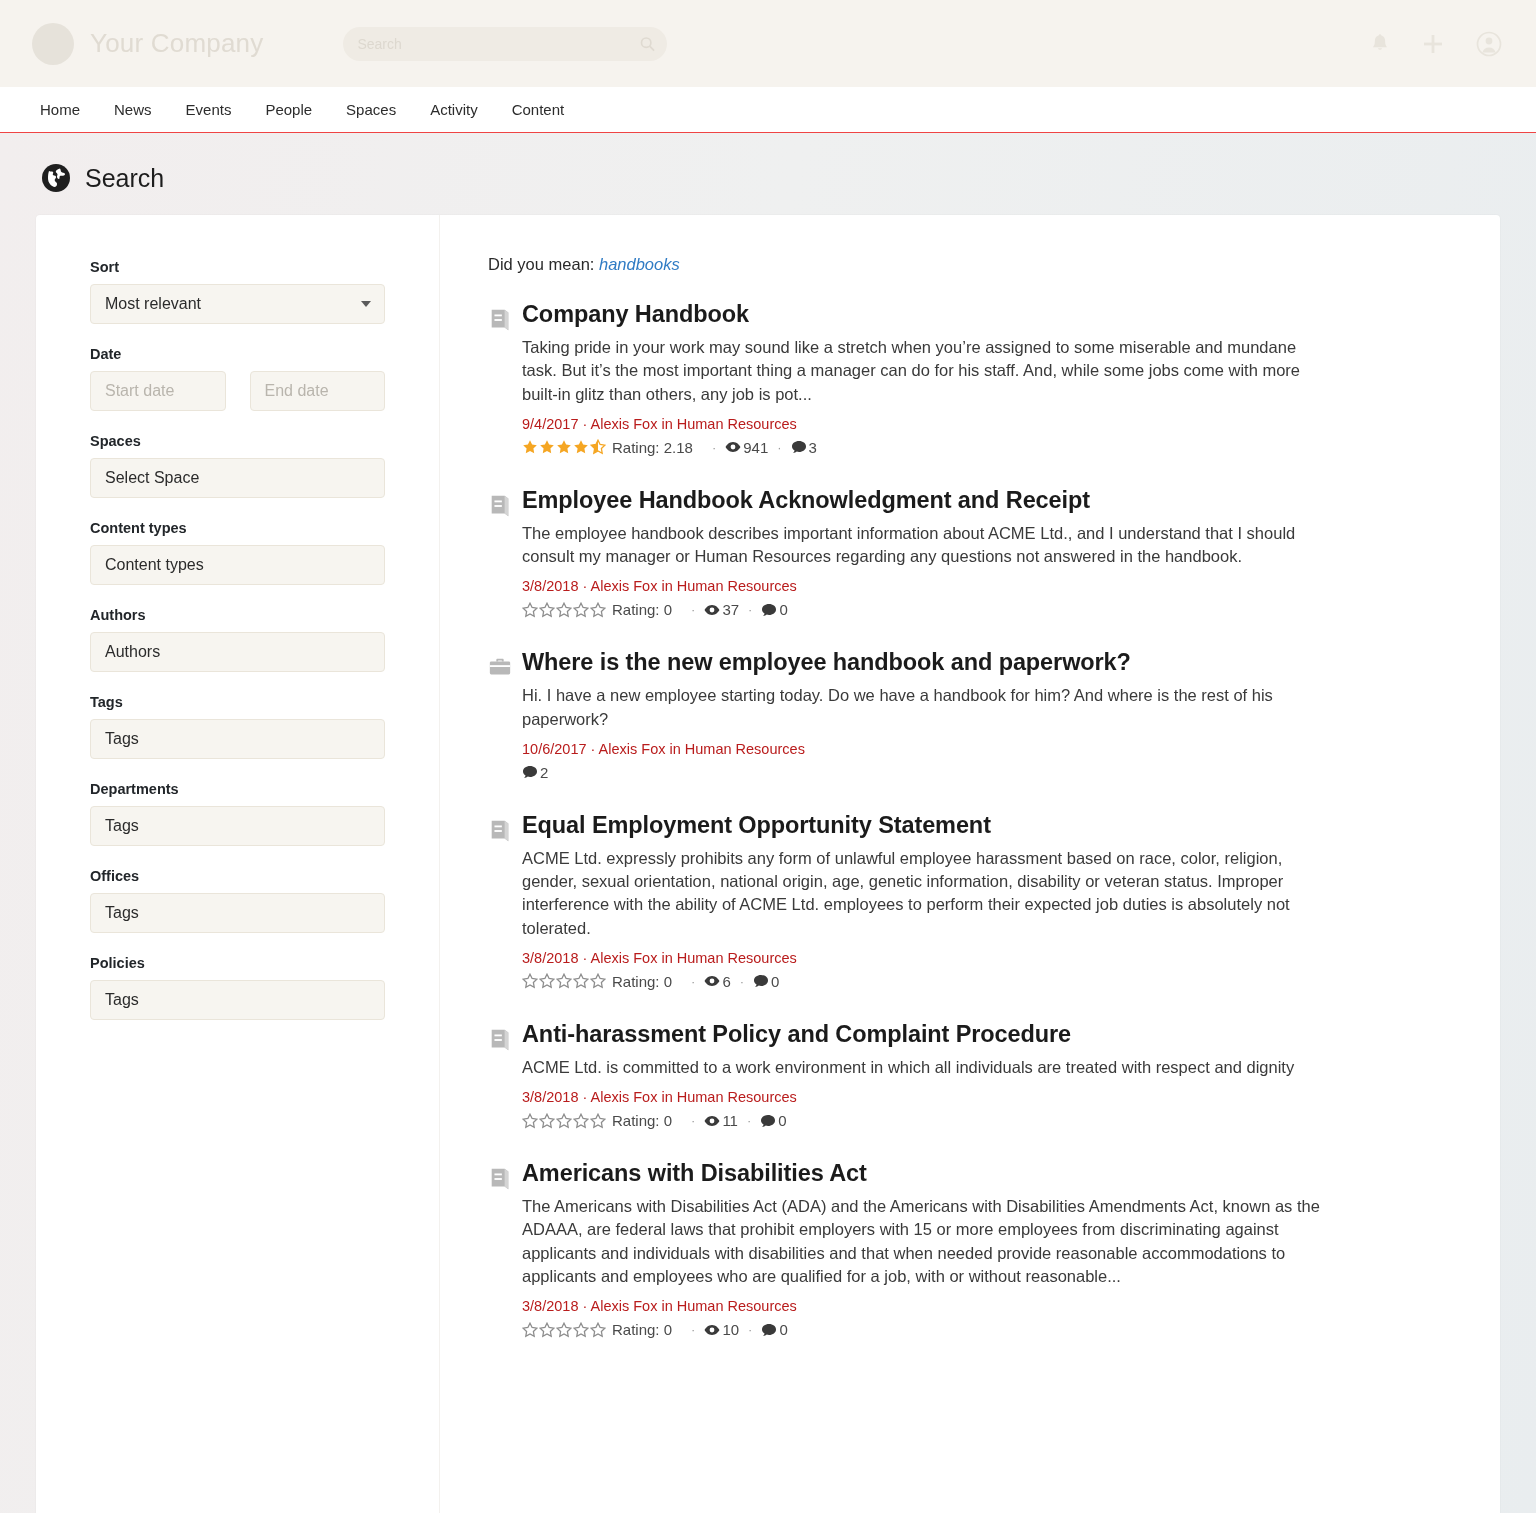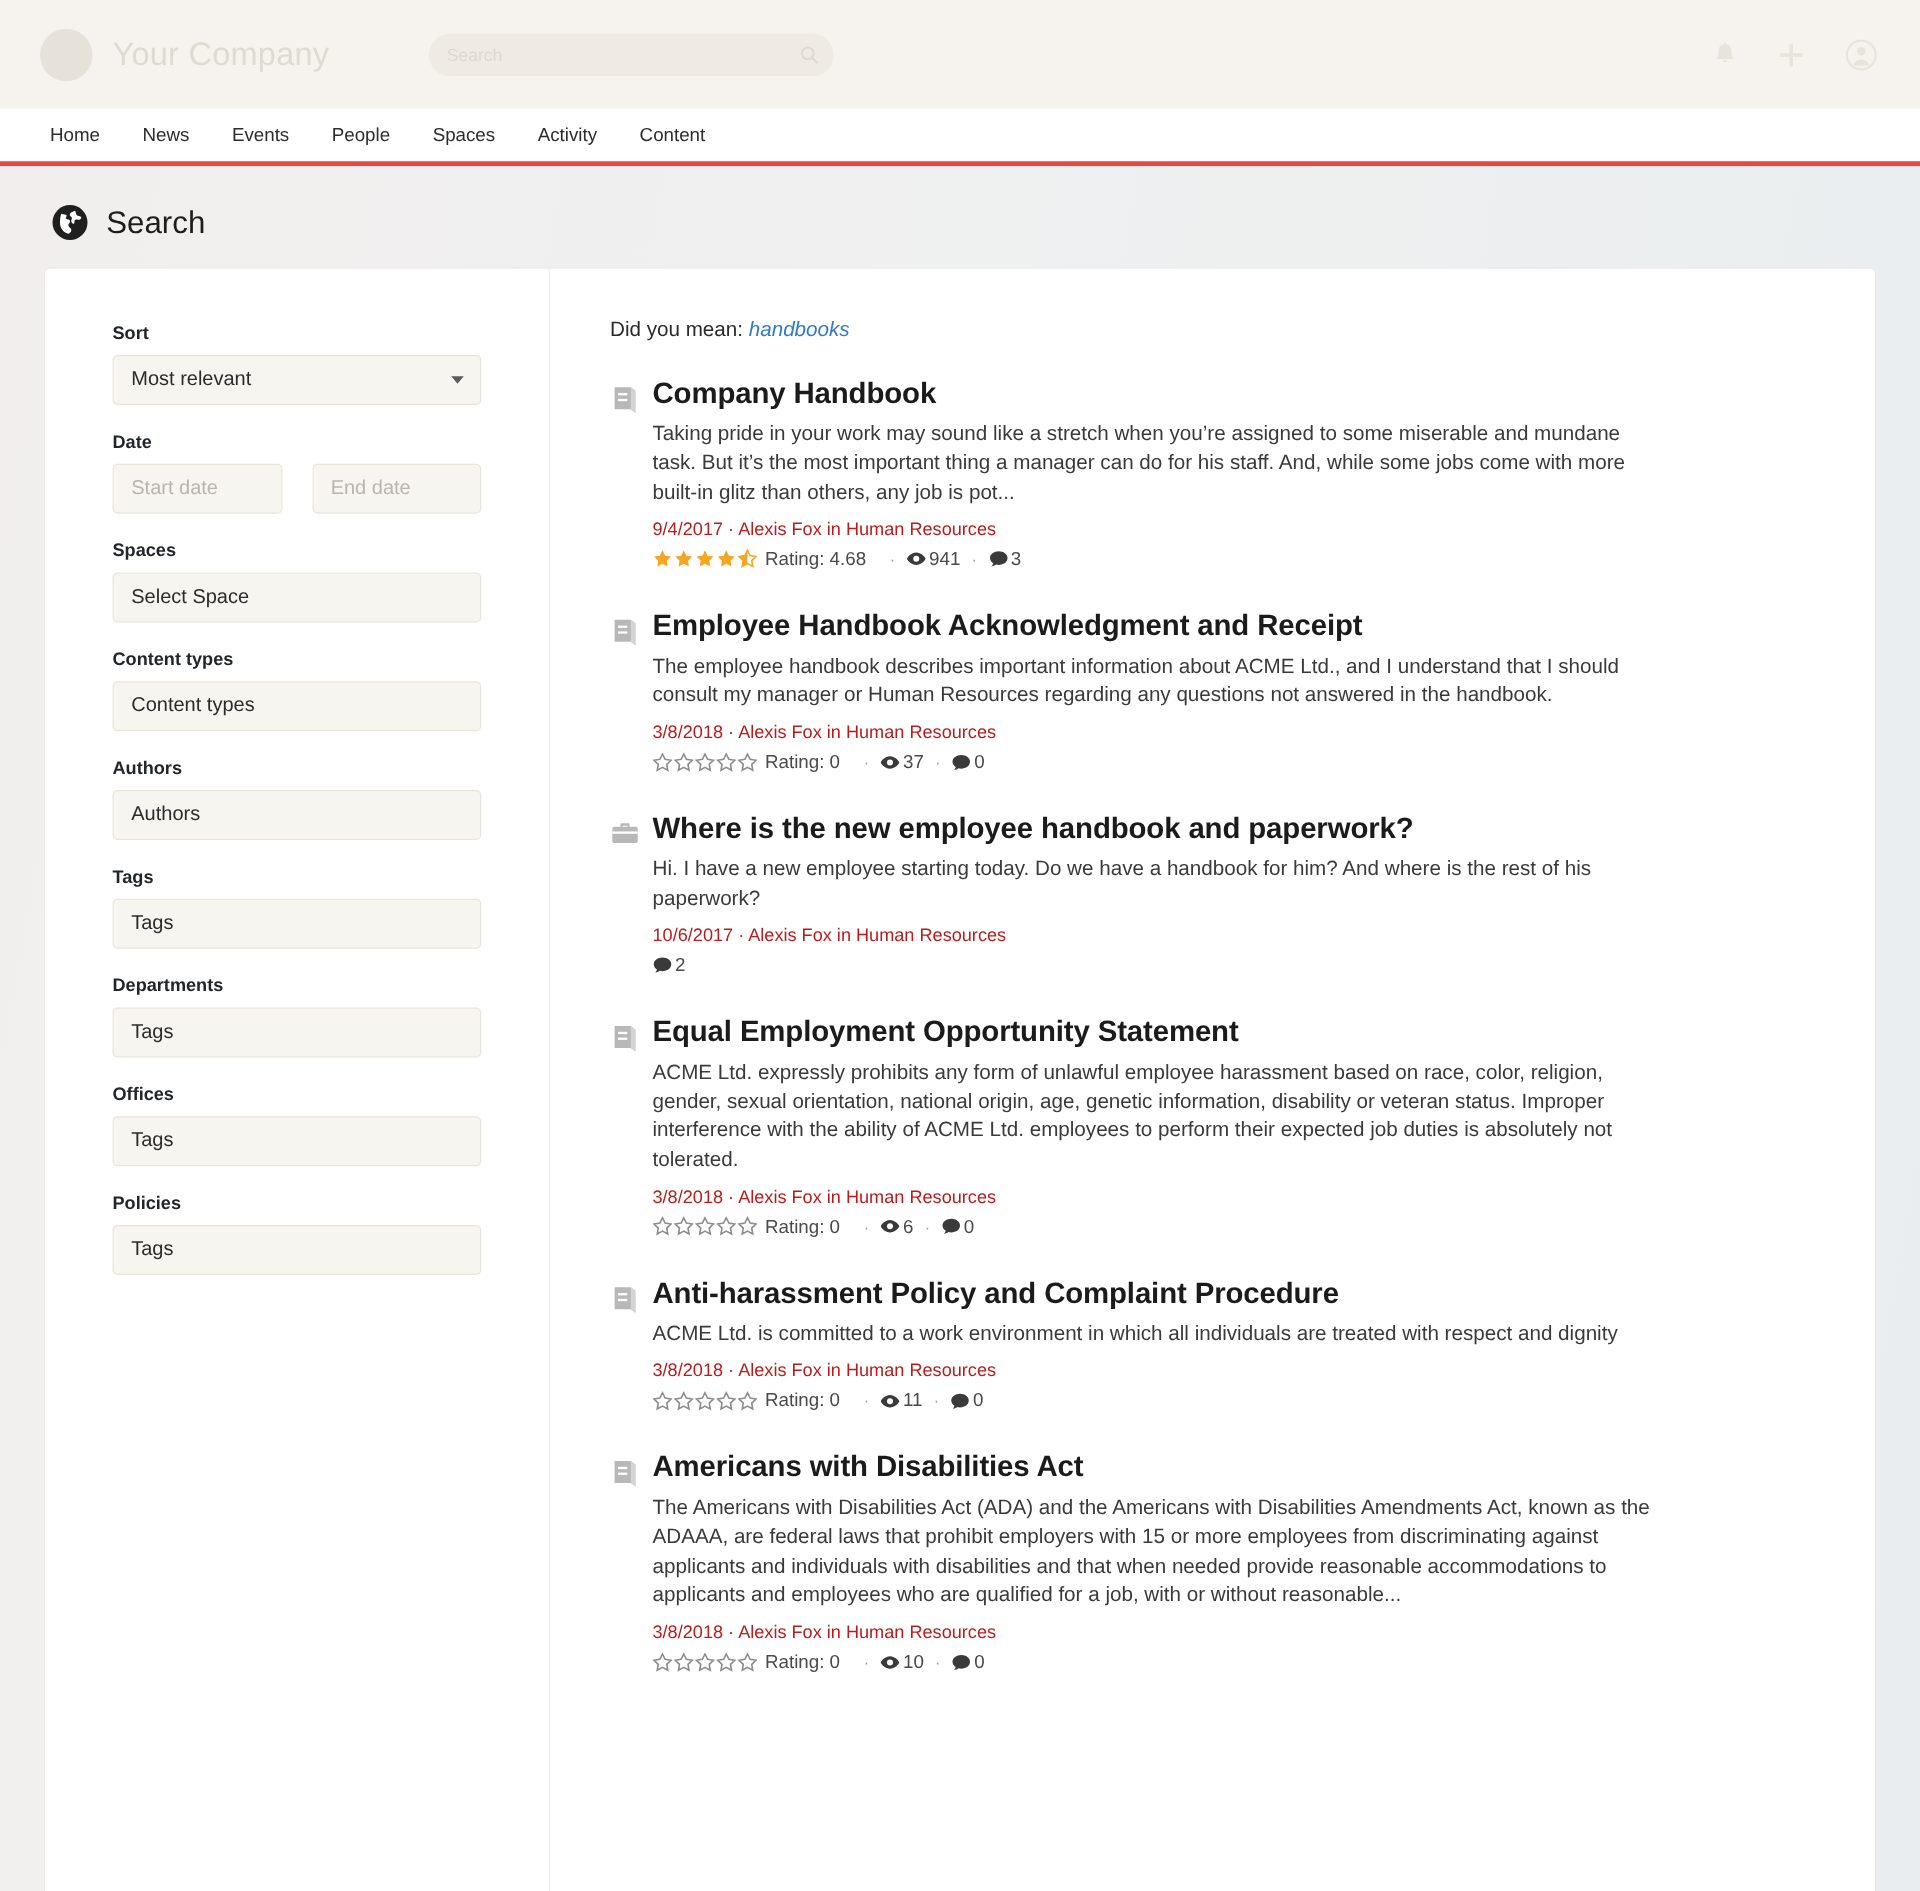--- a/index.html
+++ b/index.html
@@ -62,21 +62,21 @@
     display: flex;
     align-items: center;
     gap: 32px;
   }
   .top-icons svg { display: block; }
 
   
   .navbar {
     height: 46px;
     background: #ffffff;
-    border-bottom: 4px solid #ef4444;
+    border-bottom: 1px solid #ef4444;
     display: flex;
     align-items: center;
     padding-left: 38px;
     gap: 30px;
   }
   .nav-item {
     font-size: 15px;
     color: #2c2c2c;
     cursor: pointer;
     padding: 4px 2px;
@@ -379,21 +379,21 @@
                   <svg xmlns="http://www.w3.org/2000/svg" width="16" height="16" viewBox="0 0 16 16">
                     <defs>
                       <clipPath id="hc">
                         <rect x="0" y="0" width="8" height="16"></rect>
                       </clipPath>
                     </defs>
                     <path d="M8 1.2l2.1 4.3 4.7.7-3.4 3.3.8 4.7L8 11.9 3.8 14.2l.8-4.7L1.2 6.2l4.7-.7z" fill="none" stroke="#f5a623" stroke-width="1.3"></path>
                     <path d="M8 1.2l2.1 4.3 4.7.7-3.4 3.3.8 4.7L8 11.9 3.8 14.2l.8-4.7L1.2 6.2l4.7-.7z" fill="#f5a623" clip-path="url(#hc)"></path>
                   </svg>
                 </span>
-                <span class="rating-text">Rating: 4.68</span>
+                <span class="rating-text">Rating: 2.18</span>
                 <span class="dot-sep">·</span>
                 <span class="stat-group">
                   <svg xmlns="http://www.w3.org/2000/svg" width="16" height="16" viewBox="0 0 16 16">
                     <path d="M8 3C4.2 3 1.3 6.2.6 8c.7 1.8 3.6 5 7.4 5s6.7-3.2 7.4-5c-.7-1.8-3.6-5-7.4-5z" fill="#3a3a3a"></path>
                     <circle cx="8" cy="8" r="2.4" fill="#ffffff"></circle>
                   </svg>
                   <span>941</span>
                 </span>
                 <span class="dot-sep">·</span>
                 <span class="stat-group">

